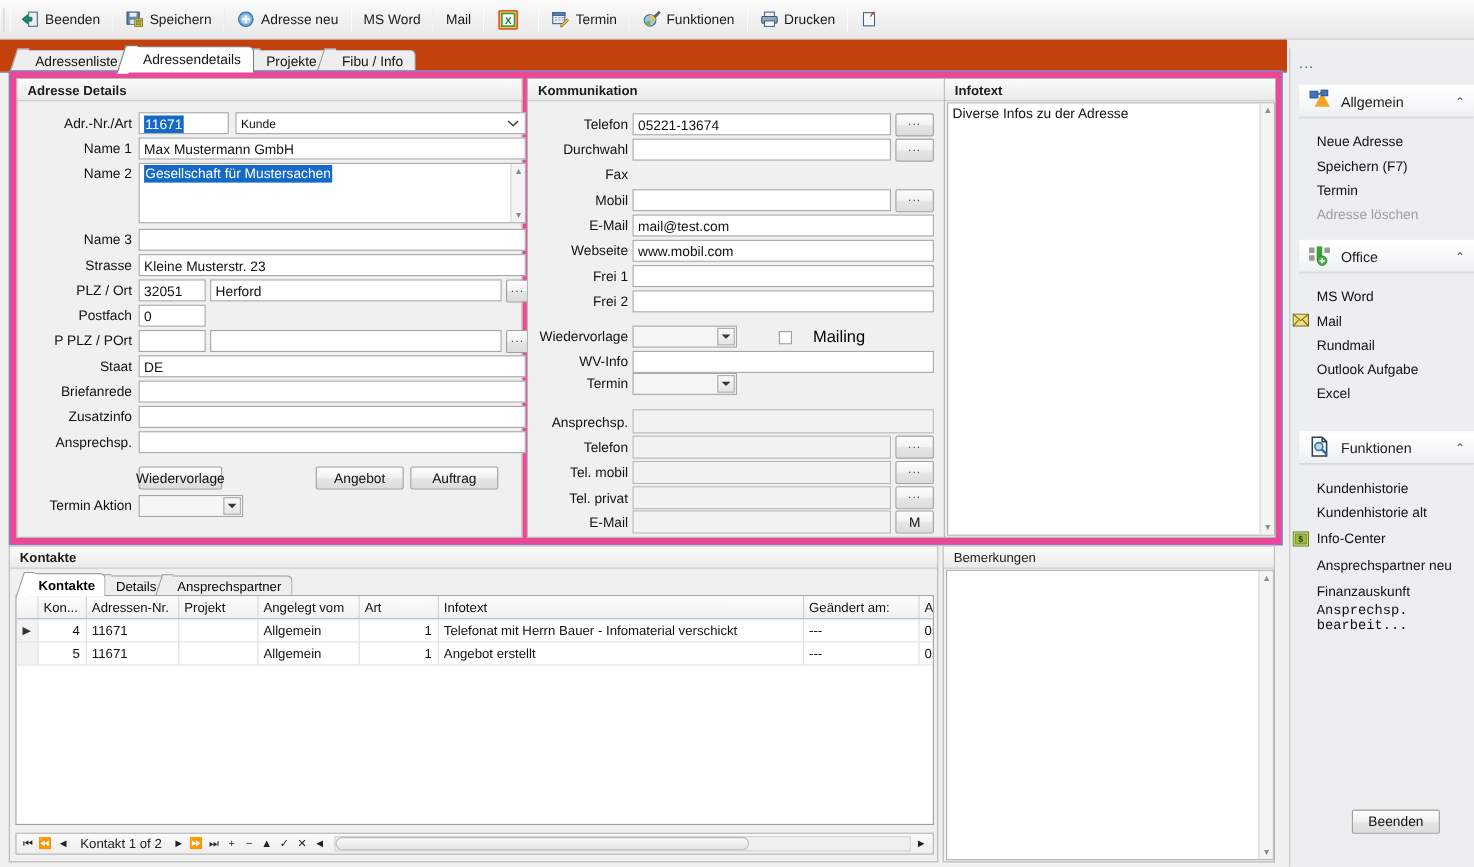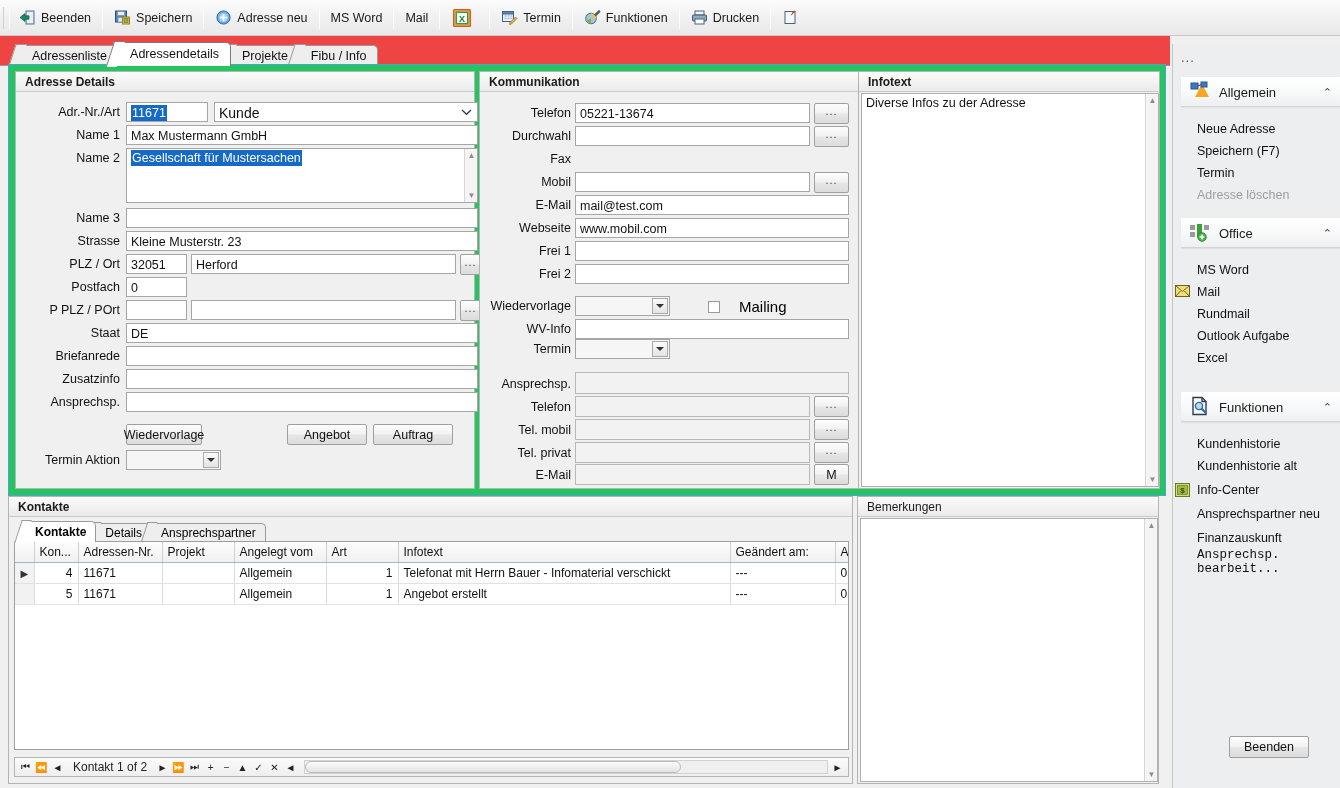--- a/index.html
+++ b/index.html
@@ -26,21 +26,21 @@
     height: 28px; padding: 0 9px; cursor: default;
     font-size: 12.5px; color: #1a1a1a; white-space: nowrap;
   }
   .tb-sep { width: 1px; height: 22px; background: #d3d3d3;
             border-right: 1px solid #fdfdfd; margin: 0 2px; }
   .tb-ico { width: 17px; height: 17px; flex: 0 0 17px; position: relative; }
 
   
   #tabstrip {
     position: absolute; left: 0; top: 36px; width: 1170px; height: 30px;
-    background: #ef4444;
+    background: #c2410c;
   }
   #tabstrip .tabs { position: absolute; left: 18px; bottom: 0; display: flex; align-items: flex-end; }
   .tab {
     position: relative; height: 21px; line-height: 20px;
     padding: 0 11px 0 13px; font-size: 12.5px; color: #111;
     background: #eeeeee;
     border: 1px solid #9a9a9a; border-bottom: none;
     border-radius: 0 5px 0 0;
     margin-right: -3px; cursor: default;
     transform: skewX(0deg);
@@ -54,21 +54,21 @@
     border-top: 1px solid #9a9a9a;
   }
   .tab.active { background: #ffffff; height: 24px; line-height: 23px; z-index: 5;
                 border-color: #7a7a7a; font-weight: normal; }
   .tab.active::before { background: #ffffff; height: 25px; border-color: #7a7a7a; }
   #tabstrip .tabline { position: absolute; left: 0; bottom: 0; width: 100%; height: 1px; background: #9a9a9a; }
 
   
   #client {
     position: absolute; left: 8px; top: 64px; width: 1158px; height: 432px;
-    background: #22c55e; border: 1px solid #5b9bd5;
+    background: #ec4899; border: 1px solid #5b9bd5;
   }
   #bottomarea {
     position: absolute; left: 8px; top: 496px; width: 1158px; height: 288px;
     background: #f0f0f0;
   }
 
   .group {
     position: absolute;
     background: #f0f0f0;
     border: 1px solid #b4b4b4;
@@ -101,21 +101,21 @@
   }
   .memo .vsb .ar {
     position: absolute; left: 0; width: 13px; height: 13px;
     display: flex; align-items: center; justify-content: center;
     font-size: 8px; color: #8b8b8b;
   }
   .memo .vsb .up { top: 0; } .memo .vsb .dn { bottom: 0; }
 
   .combo {
     position: absolute; background: #ffffff; border: 1px solid #a6a6a6;
-    height: 20px; font-size: 14px; color: #111;
+    height: 20px; font-size: 11px; color: #111;
     padding: 1px 18px 0 4px; line-height: 18px; white-space: nowrap; overflow: hidden;
   }
   .combo .arrow {
     position: absolute; right: 1px; top: 1px; width: 16px; height: 16px;
     display: flex; align-items: center; justify-content: center;
   }
   .combo .arrow i {
     width: 0; height: 0; border-left: 4px solid transparent; border-right: 4px solid transparent;
     border-top: 4px solid #333; display: block;
   }

